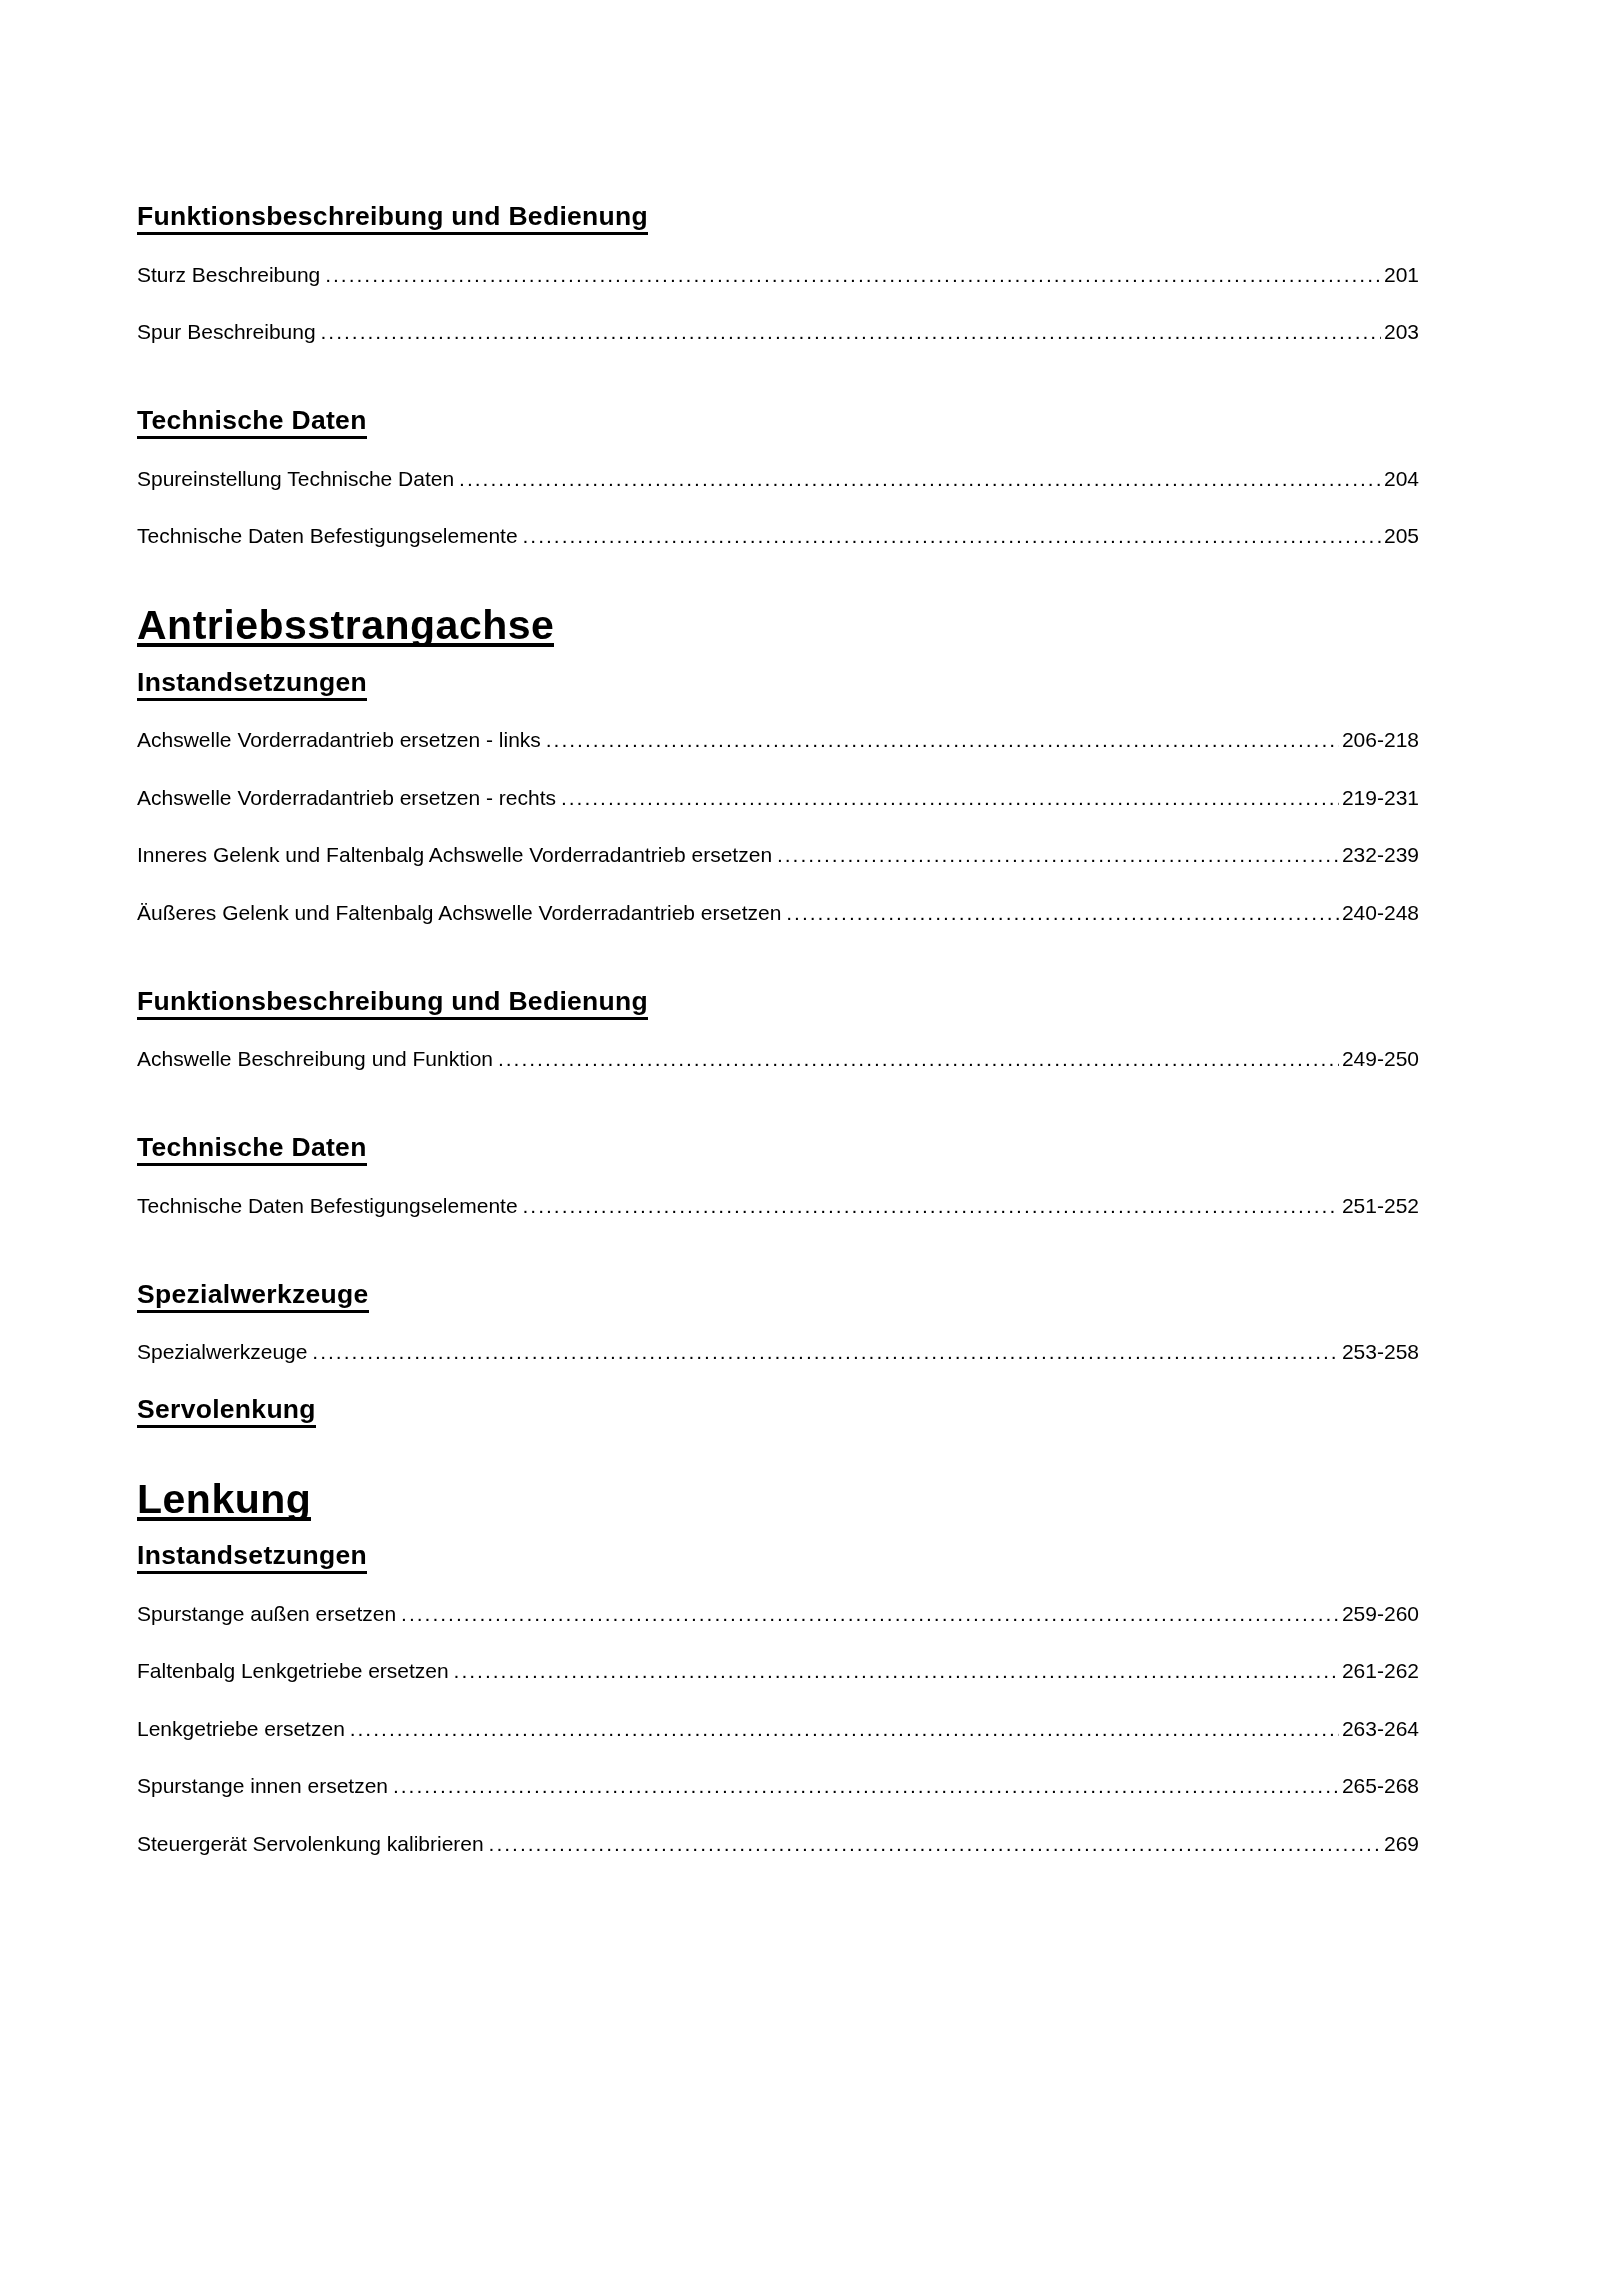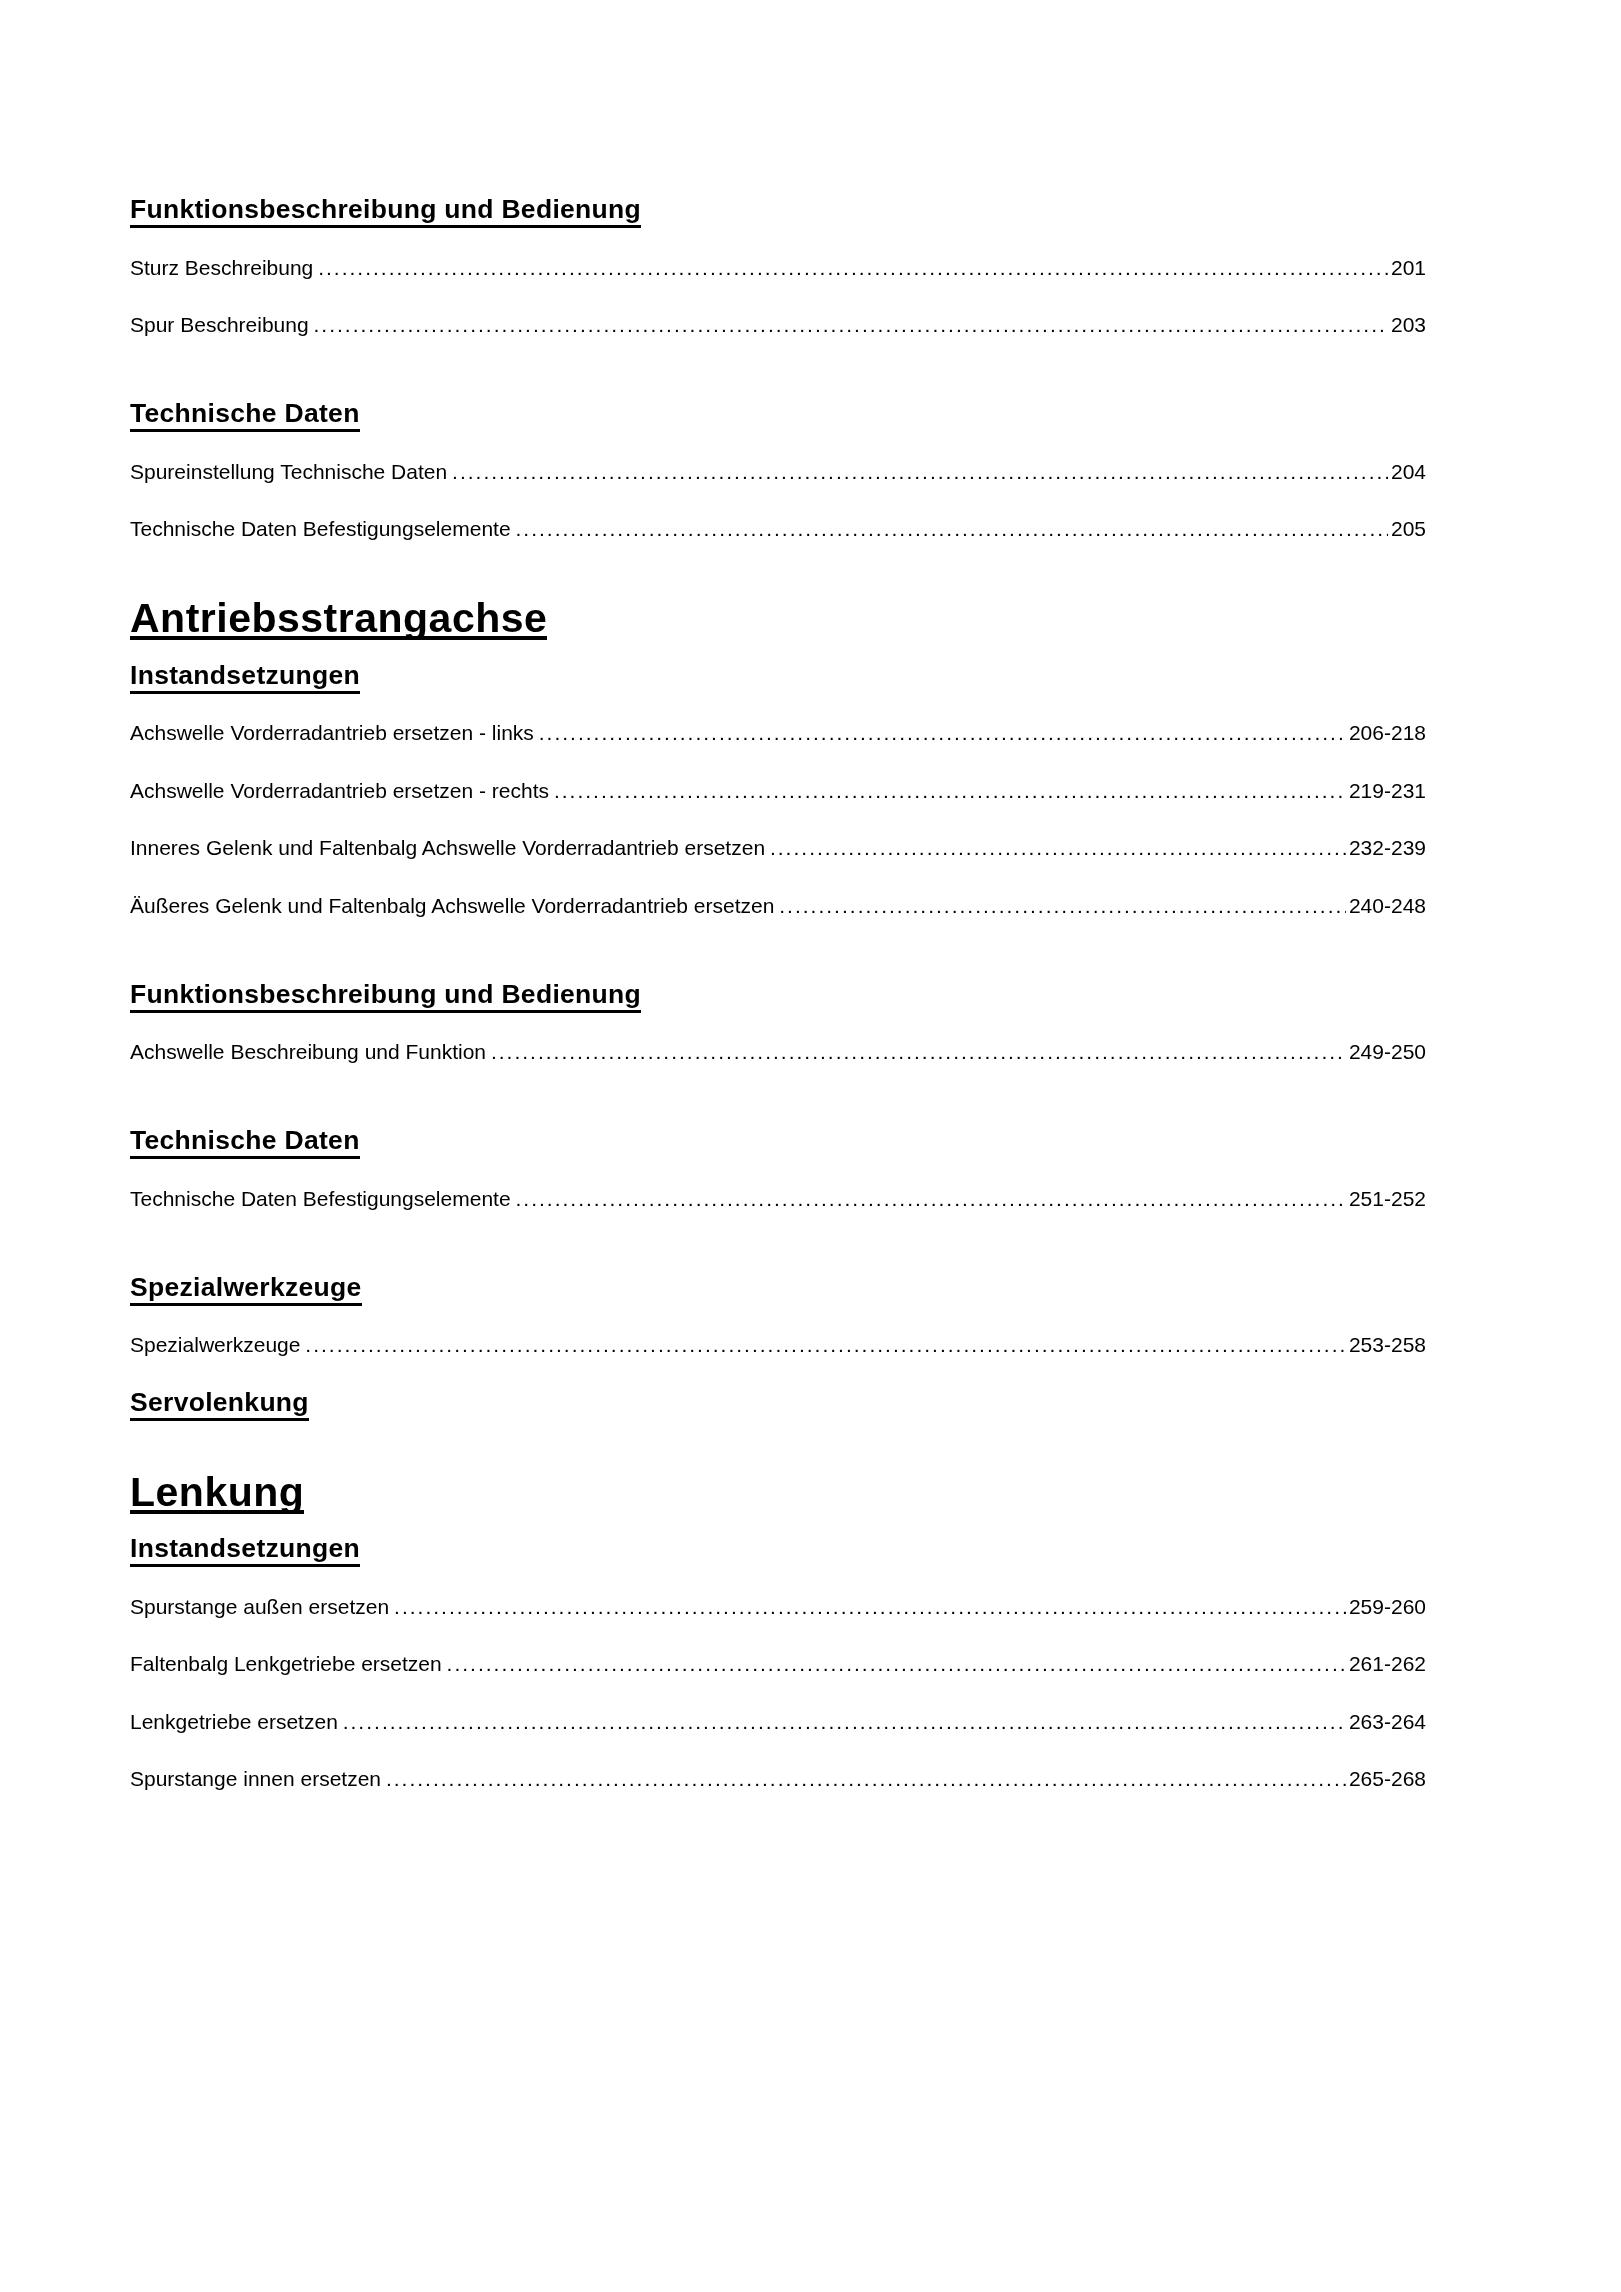--- a/index.html
+++ b/index.html
@@ -17,21 +17,21 @@
   }
   .page {
     position: absolute;
     top: 0; left: 0;
     width: 1621px;
     height: 2293px;
     background: #ffffff;
     box-sizing: border-box;
     padding: 194px 195px 0 130px;
   }
-  .toc-section { margin: 0; }
+  .toc-section { margin: 7px; }
   .toc-section.gap { margin-top: 58px; }
 
   .toc-line {
     height: 31px;
     margin-bottom: 26.5px;
     line-height: 31px;
     white-space: nowrap;
   }
 
   .toc-h1 {
@@ -193,16 +193,21 @@
     <div class="toc-line toc-entry">
       <span class="entry-label">Lenkgetriebe ersetzen</span>
       <span class="entry-dots"></span>
       <span class="entry-page">263-264</span>
     </div>
     <div class="toc-line toc-entry">
       <span class="entry-label">Spurstange innen ersetzen</span>
       <span class="entry-dots"></span>
       <span class="entry-page">265-268</span>
     </div>
+    <div class="toc-line toc-entry">
+      <span class="entry-label">Steuergerät Servolenkung kalibrieren</span>
+      <span class="entry-dots"></span>
+      <span class="entry-page">269</span>
+    </div>
   </div>
 
 </div>
 
 
 </body></html>

